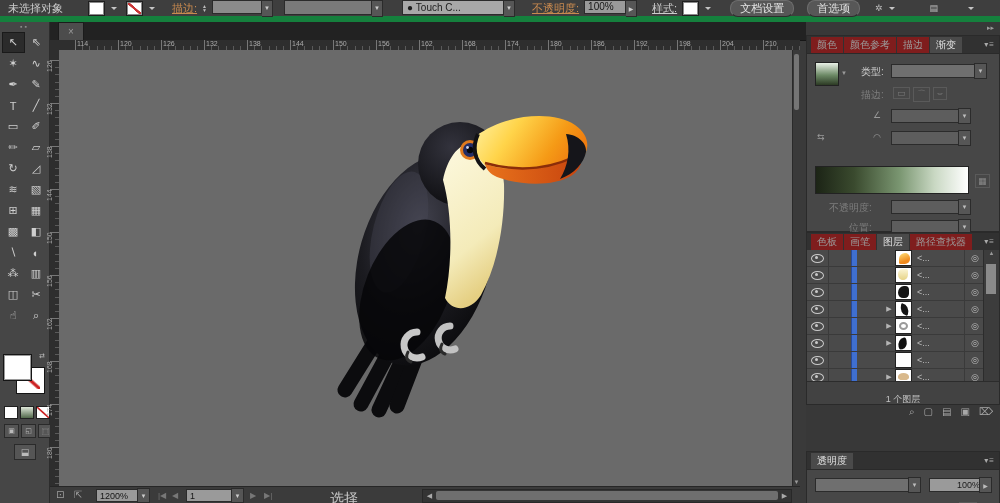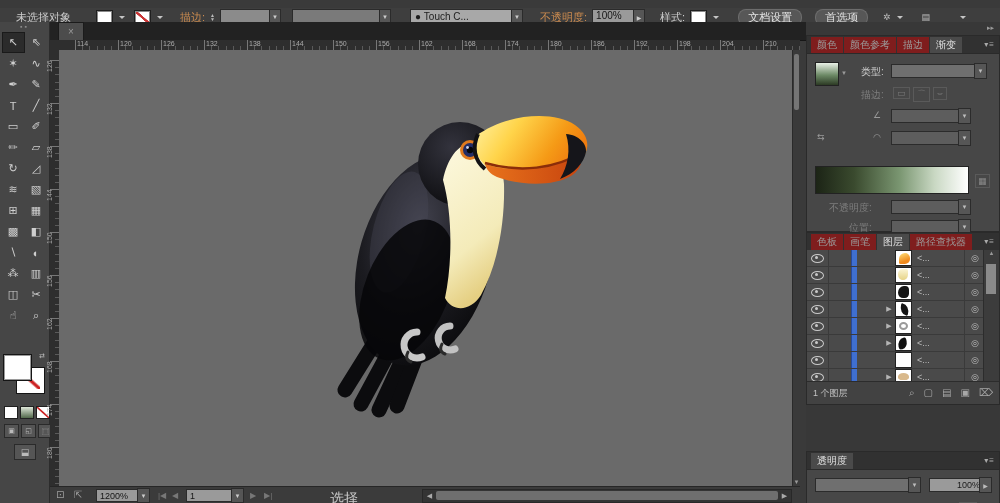--- a/index.html
+++ b/index.html
@@ -1,21 +1,21 @@
 <!DOCTYPE html>
 <html><head>
 <meta charset="utf-8">
 <style>
   html,body{margin:0;padding:0;background:#2b2b2b;}
   #app{position:relative;width:1000px;height:503px;background:#3a3a3a;overflow:hidden;
        font-family:"Liberation Sans","DejaVu Sans",sans-serif;color:#ccc;font-size:11px;
        -webkit-font-smoothing:antialiased;}
   
   #cbar{position:absolute;left:0;top:0;width:1000px;height:22px;background:#3e3e3e;
-        border-bottom:4px solid #15803d;display:flex;align-items:center;padding:0 16px;box-sizing:border-box;gap:5px;margin-top:8px;}
+        border-bottom:6px solid #15803d;display:flex;align-items:center;padding:0 8px;box-sizing:border-box;gap:5px;}
   .sw{width:15px;height:13px;background:#fff;border:1px solid #1f1f1f;box-shadow:inset 0 0 0 1px #8a8a8a;}
   .sw.none{background:linear-gradient(to top right,#fff 43%,#c93434 45%,#c93434 55%,#fff 57%);}
   .car{width:0;height:0;border:3px solid transparent;border-top-color:#c5c5c5;margin:3px 0 0 1px;}
   .olink{color:#c98a4f;text-decoration:underline;}
   .fld{background:#9a9a9a;border:1px solid #2b2b2b;height:12px;color:#161616;font-size:10px;
        display:flex;align-items:center;justify-content:flex-end;padding:0 3px;}
   .dd{background:#6e6e6e;border:1px solid #2b2b2b;height:13px;display:flex;align-items:center;
       color:#ddd;font-size:10px;padding:0 4px;}
   .ddar{width:10px;height:15px;background:#565656;border:1px solid #2b2b2b;border-left:none;
         display:flex;align-items:center;justify-content:center;font-size:6px;color:#ccc;}
@@ -109,21 +109,21 @@
   .t-wing i{inset:2px 2px 1px 4px;background:#141414;border-radius:15% 85% 15% 85%;transform:rotate(14deg);}
   .t-feet i{inset:3px;border:2px solid #9a9a9a;border-radius:50%;background:transparent;}
   .t-feather i{inset:2px 4px 1px 2px;background:#101010;border-radius:80% 20% 70% 30%;transform:rotate(-12deg);}
   .t-tan i{inset:3px 2px 4px 2px;background:#d9b98c;border-radius:50% 50% 40% 40%;}
   .lname{margin-left:5px;font-size:9px;color:#bdbdbd;flex:1;}
   .ltarget{width:20px;border-left:1px solid #3a3a3a;height:16px;color:#b9b9b9;font-size:9px;
            display:flex;align-items:center;justify-content:center;}
   #lscroll{position:absolute;right:0;top:17px;width:15px;background:#3c3c3c;border-left:1px solid #2c2c2c;}
   #lsthumb{position:absolute;left:2px;top:14px;width:10px;height:30px;background:#8a8a8a;}
   #lbottom{position:absolute;left:0;bottom:0;width:192px;height:17px;background:#424242;border-top:1px solid #2c2c2c;
-           display:flex;align-items:center;padding:11px 6px;box-sizing:border-box;font-size:9px;color:#c4c4c4;}
+           display:flex;align-items:center;padding:11px 6px;box-sizing:border-box;font-size:9px;color:#c4c4c4;flex-direction:column;}
   #lacts{margin-left:auto;display:flex;gap:9px;color:#a8a8a8;font-size:10px;}
   
   #wm{position:absolute;left:790px;top:382px;width:210px;height:82px;pointer-events:none;z-index:30;
       color:rgba(240,240,240,0.88);}
   #wm .c{position:absolute;background:rgba(240,240,240,0.88);border-radius:50%;}
   #wm .txt{position:absolute;left:102px;top:22px;font-size:33px;font-weight:bold;letter-spacing:2px;}
 </style>
 </head>
 <body>
 

